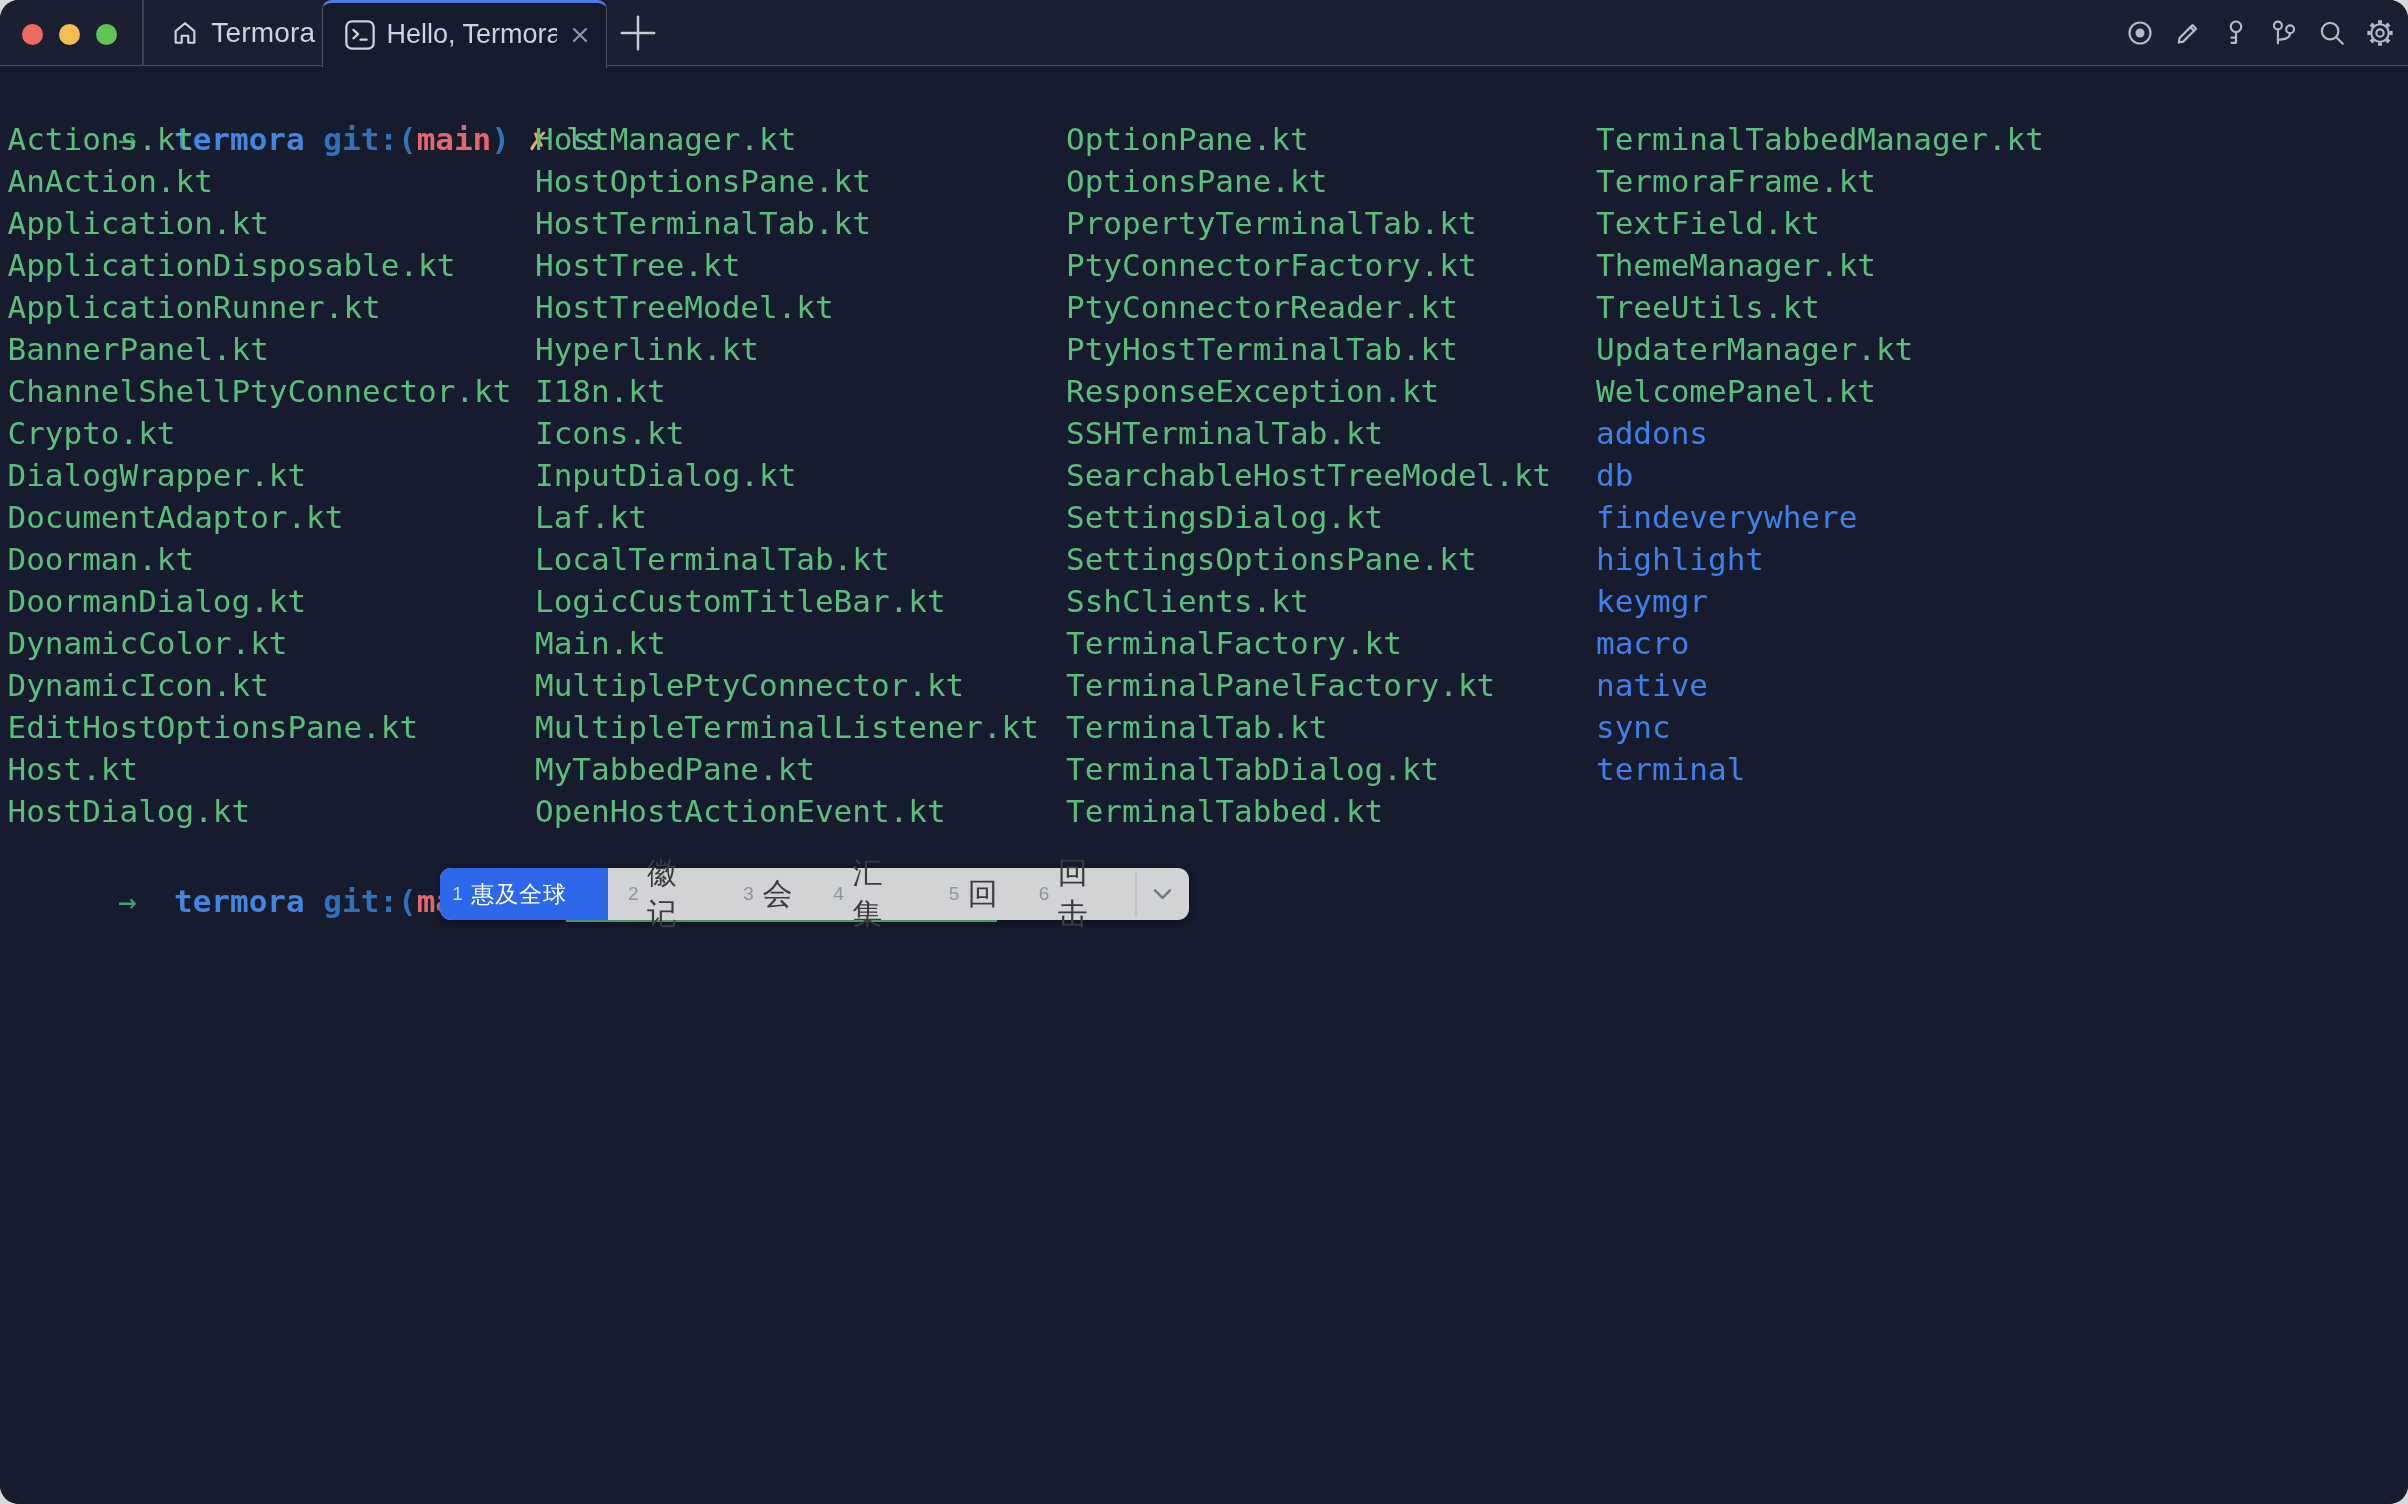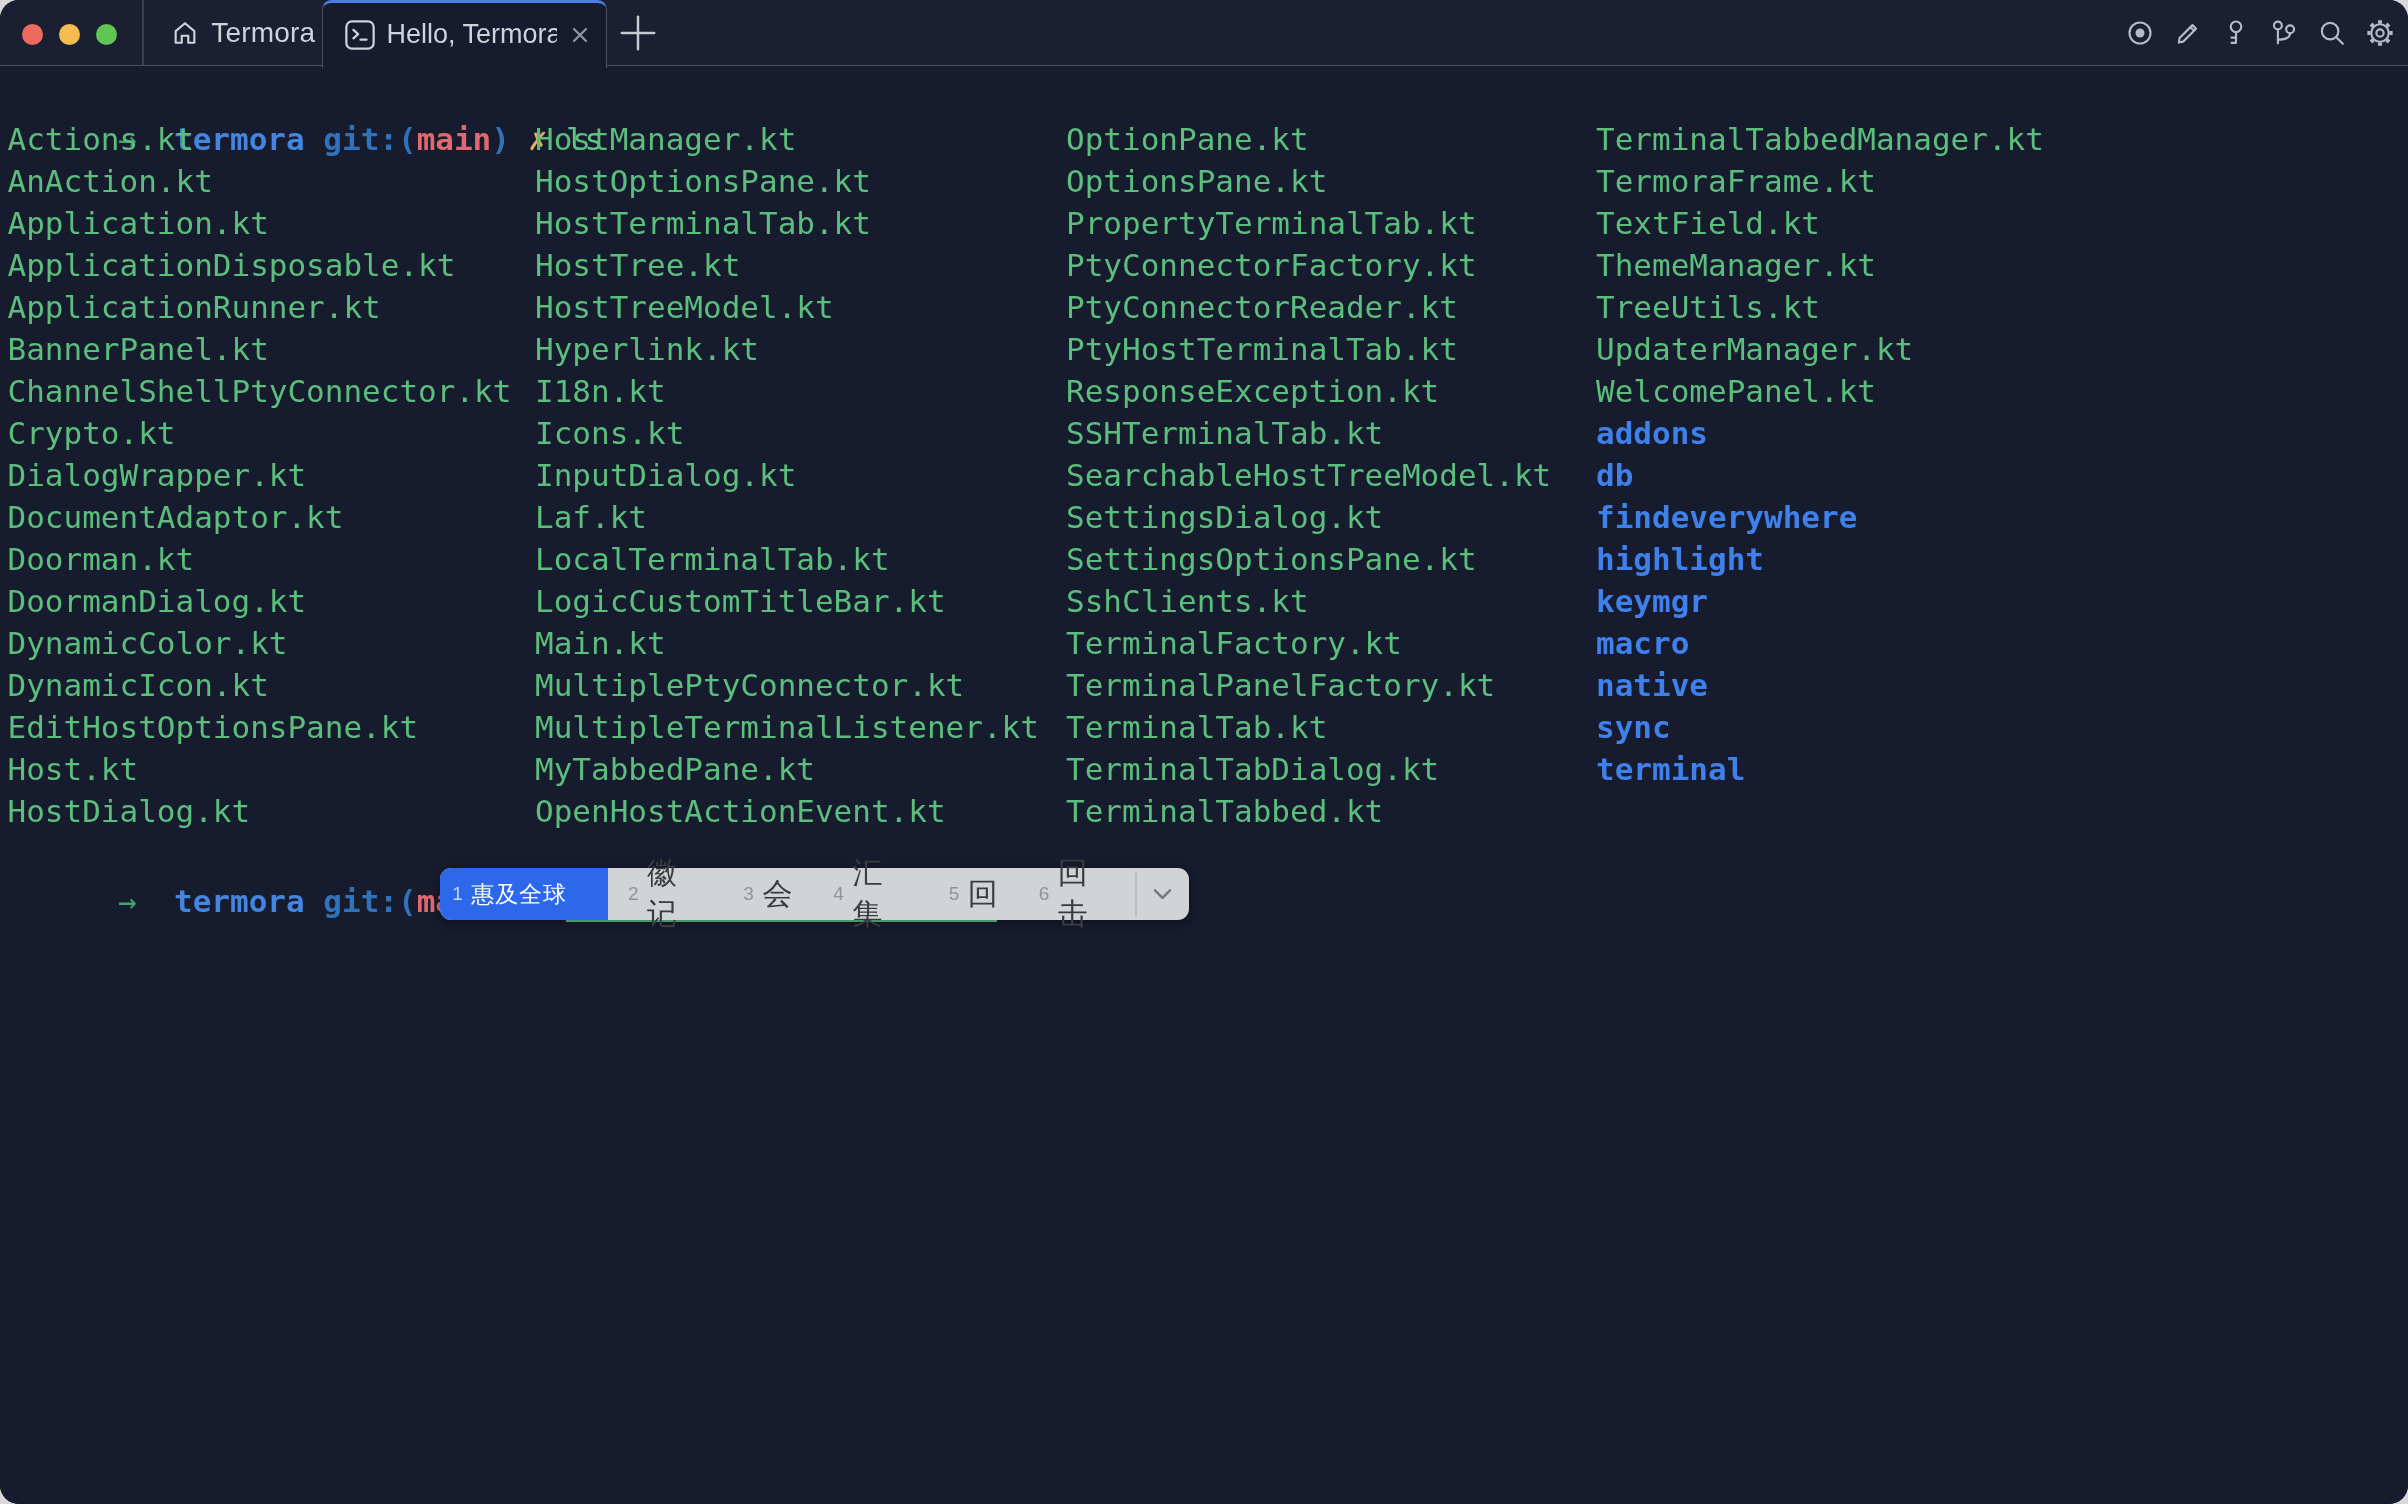--- a/index.html
+++ b/index.html
@@ -40,21 +40,21 @@
   .p-git{color:var(--steel-blue);font-weight:bold}
   .p-branch{color:var(--branch-red);font-weight:bold}
   .p-cross{color:var(--cross-amber)}
   .p-cmd{color:var(--cmd-green)}
   .preedit{color:var(--cmd-green);border-bottom:2.8px solid var(--cmd-green);padding-bottom:0.9px}
   .preedit .cjk{display:inline-block;width:151px;overflow:hidden;vertical-align:bottom}
   .caret{display:inline-block;width:3.8px;height:34px;background:var(--cmd-green);vertical-align:-5.6px}
 
   .ls-col{position:absolute;top:50px;line-height:42px;white-space:pre}
   .ls-col .file{color:var(--file-green)}
-  .ls-col .dir{color:var(--dir-blue);font-weight:bold}
+  .ls-col .dir{color:var(--dir-blue);font-weight:normal}
 
   
   .ime-popup{position:absolute;left:440px;top:800px;width:749px;height:52px;background:var(--ime-bg);
              border-radius:11.3px;box-shadow:0 2.8px 9.4px rgba(0,0,0,.35);font-family:"Liberation Sans",sans-serif}
   .ime-selected{position:absolute;left:0;top:0;bottom:0;width:168px;background:var(--ime-blue);
                 border-radius:11.3px 0 0 11.3px;display:flex;align-items:center;padding-left:12.2px}
   .ime-selected .cnum{font-size:19px;color:#c9d7fa;margin-right:8.5px}
   .ime-selected .ctxt{font-size:23px;color:var(--ime-white);letter-spacing:0.9px}
   .ime-cands{position:absolute;left:168px;right:55px;top:0;bottom:0;display:flex;align-items:center}
   .cand{display:flex;align-items:center;padding:0 20px;height:100%}

